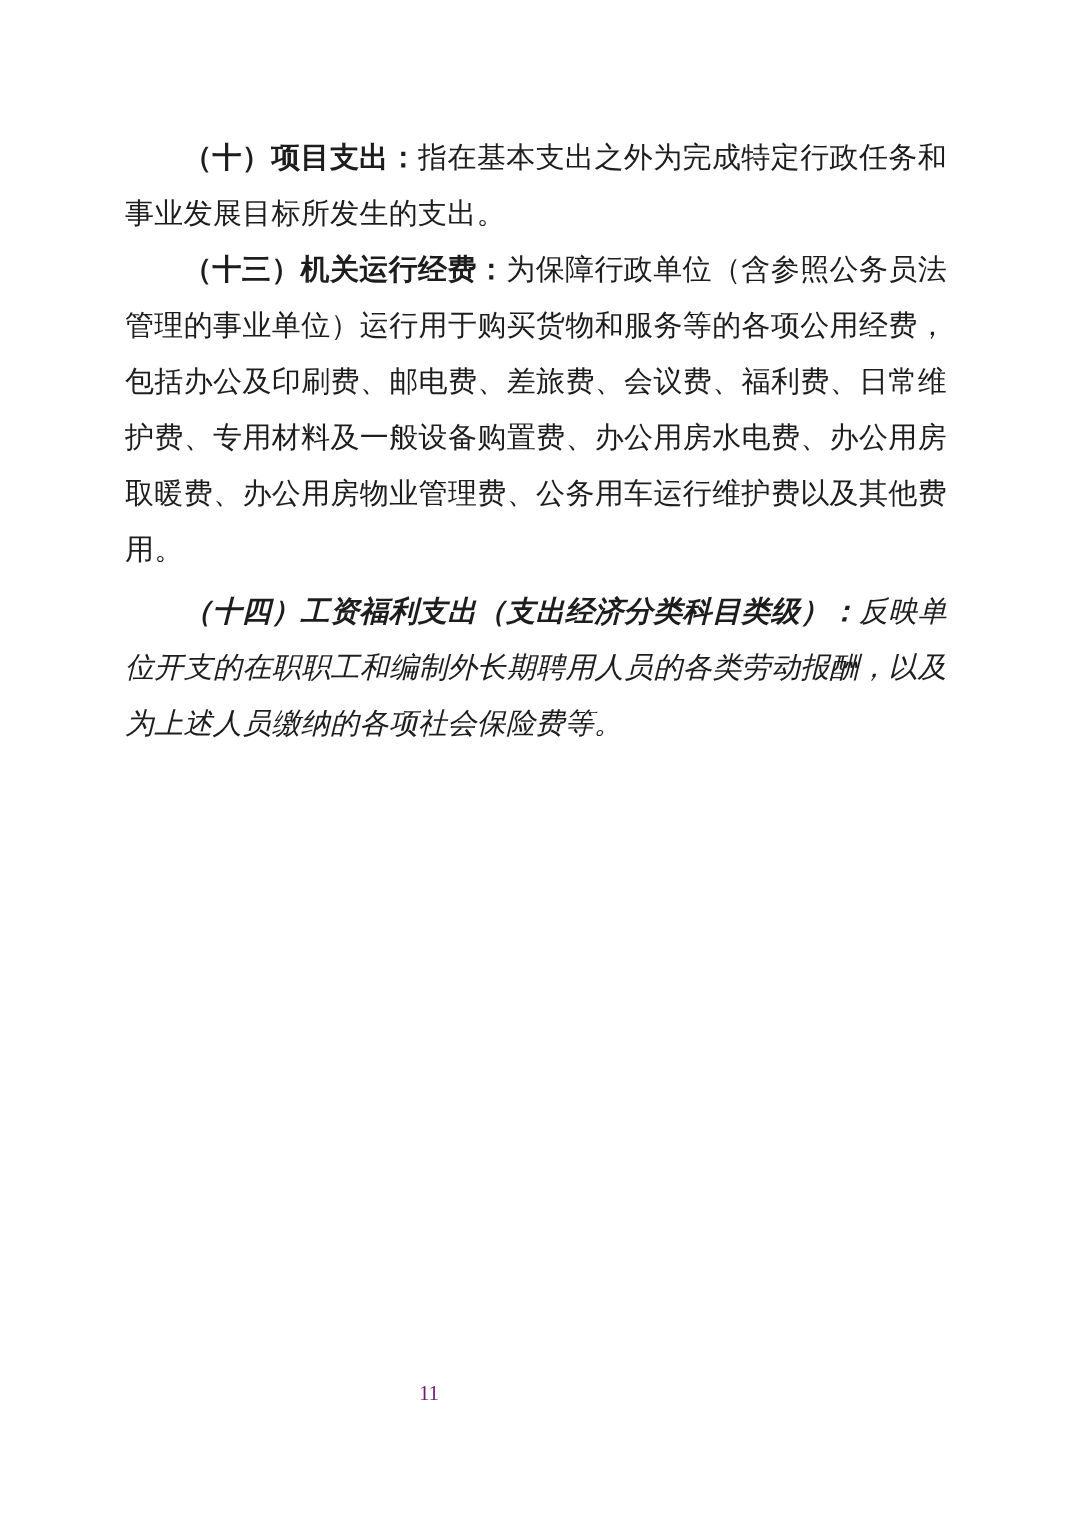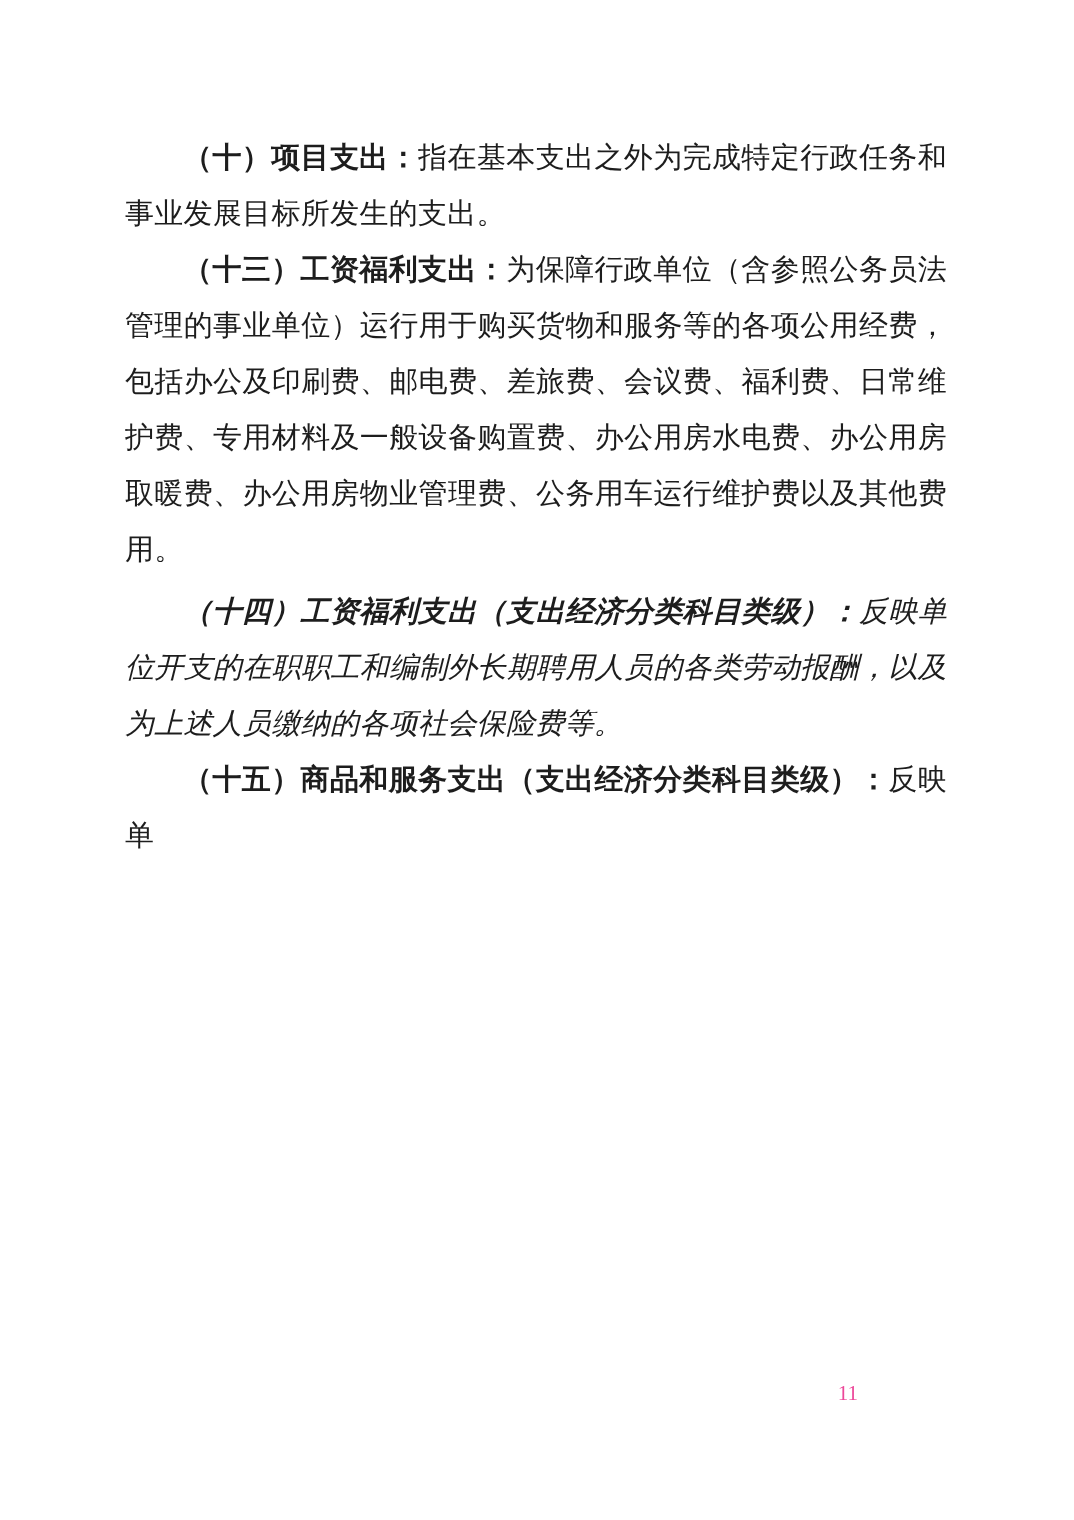--- a/index.html
+++ b/index.html
@@ -37,30 +37,29 @@
     font-style: italic;
   }
   .doc .head {
     font-weight: 700;
   }
   .pagenum {
     position: absolute;
     left: 0;
     top: 1378px;
     width: 858px;
-    text-align: right;
+    text-align: center;
     font-size: 21px;
     line-height: 30px;
-    color: #ec4899;
+    color: #701a75;
   }
 </style>
 </head>
 <body>
 
 <div class="page">
   <main class="doc" id="doc">
       <p><span class="head">（十）项目支出：</span><span class="body">指在基本支出之外为完成特定行政任务和事业发展目标所发生的支出。</span></p>
-      <p><span class="head">（十三）工资福利支出：</span><span class="body">为保障行政单位（含参照公务员法管理的事业单位）运行用于购买货物和服务等的各项公用经费，包括办公及印刷费、邮电费、差旅费、会议费、福利费、日常维护费、专用材料及一般设备购置费、办公用房水电费、办公用房取暖费、办公用房物业管理费、公务用车运行维护费以及其他费用。</span></p>
+      <p><span class="head">（十三）机关运行经费：</span><span class="body">为保障行政单位（含参照公务员法管理的事业单位）运行用于购买货物和服务等的各项公用经费，包括办公及印刷费、邮电费、差旅费、会议费、福利费、日常维护费、专用材料及一般设备购置费、办公用房水电费、办公用房取暖费、办公用房物业管理费、公务用车运行维护费以及其他费用。</span></p>
       <p class="gap-before"><span class="head">（十四）工资福利支出（支出经济分类科目类级）：</span><span class="body">反映单位开支的在职职工和编制外长期聘用人员的各类劳动报酬，以及为上述人员缴纳的各项社会保险费等。</span></p>
-      <p><span class="head">（十五）商品和服务支出（支出经济分类科目类级）：</span><span class="body">反映单</span></p>
     </main>
   <div class="pagenum">11</div>
 </div>
 
 </body></html>

